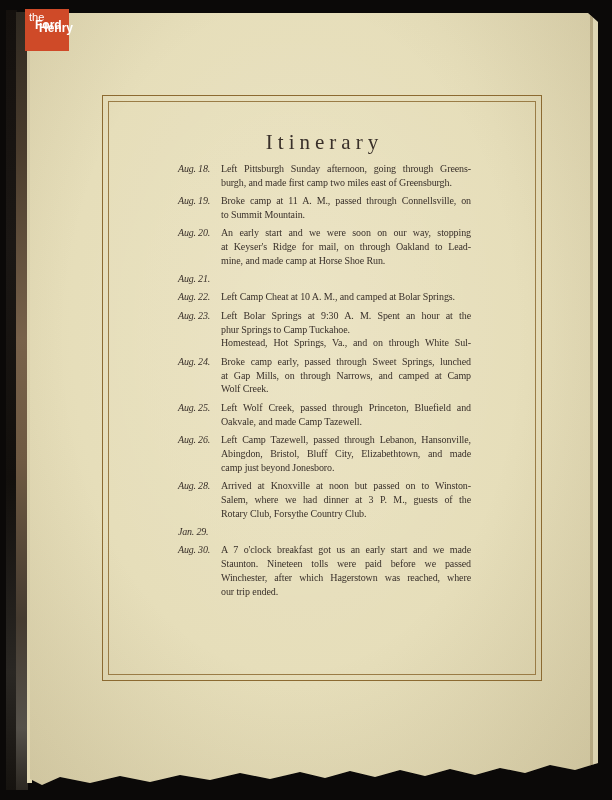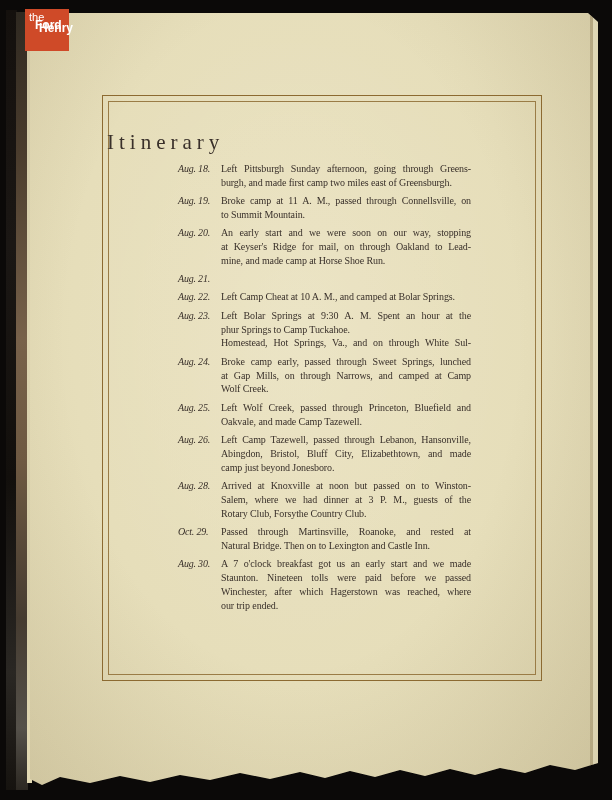--- a/index.html
+++ b/index.html
@@ -54,20 +54,21 @@
     border:1.5px solid var(--rule,#8c6a31);
     box-sizing:border-box;
   }
   .rule-inner{
     position:absolute;left:5px;top:5px;right:5px;bottom:5px;
     border:1px solid var(--rule2,#9a7c46);
   }
   
   .title{
     position:absolute;left:102px;top:130px;width:440px;
+    text-align:center;
     font-size:21px;letter-spacing:5px;text-indent:5px;
     color:var(--ink,#39302a);
   }
   
   .entries{
     position:absolute;left:178px;top:162px;width:293px;
     color:var(--ink,#39302a);
   }
   .entry{
     display:flex;align-items:flex-start;
@@ -191,25 +192,21 @@
       </div>
       <div class="entry">
         <div class="entry-date">Aug. 28.</div>
         <div class="entry-text">
           <div class="entry-line">Arrived at Knoxville at noon but passed on to Winston-</div>
           <div class="entry-line">Salem, where we had dinner at 3 P. M., guests of the</div>
           <div class="entry-line last">Rotary Club, Forsythe Country Club.</div>
         </div>
       </div>
       <div class="entry">
-        <div class="entry-date">Oct. 29.</div>
-        <div class="entry-text">
-          <div class="entry-line">Passed through Martinsville, Roanoke, and rested at</div>
-          <div class="entry-line last">Natural Bridge. Then on to Lexington and Castle Inn.</div>
-        </div>
+        <div class="entry-date">Jan. 29.</div>
       </div>
       <div class="entry">
         <div class="entry-date">Aug. 30.</div>
         <div class="entry-text">
           <div class="entry-line">A 7 o'clock breakfast got us an early start and we made</div>
           <div class="entry-line">Staunton. Nineteen tolls were paid before we passed</div>
           <div class="entry-line">Winchester, after which Hagerstown was reached, where</div>
           <div class="entry-line last">our trip ended.</div>
         </div>
       </div>

